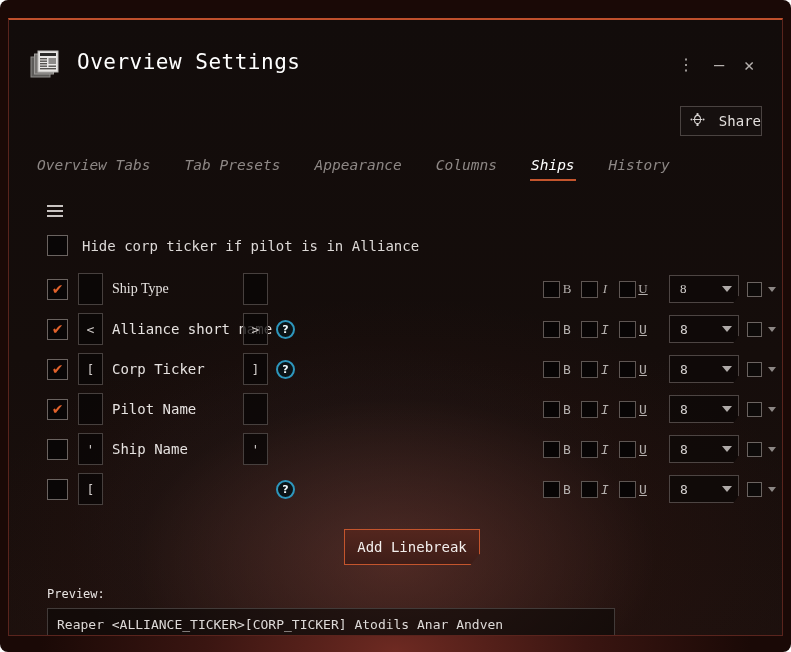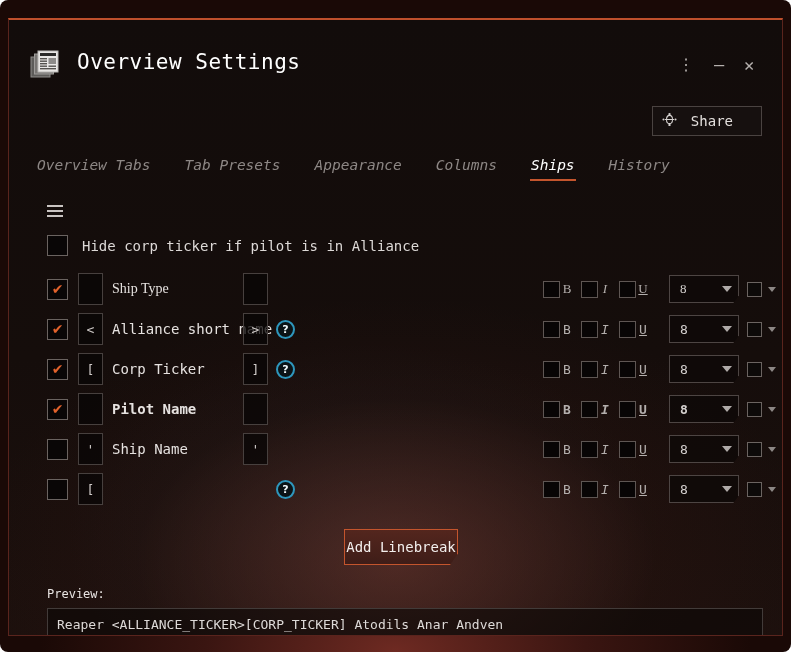--- a/index.html
+++ b/index.html
@@ -86,21 +86,21 @@
   #btn-close  { right: 22px; font-size: 17px; }
 
   
   #preset-row {
     position: absolute; right: 20px; top: 86px;
     display: flex; align-items: center; gap: 14px;
   }
   #preset-name { font-size: 14px; color: #e9e5e3; }
   #share-btn {
     display: flex; align-items: center; gap: 14px;
-    padding: 5px 28px 5px 9px;
+    padding: 5px 0 5px 9px;
     border: 1px solid #4a4341;
     background: rgba(24,18,17,.75);
     color: #e4e0de; font-size: 14px; cursor: pointer;
   }
 
   
   #tabs {
     position: absolute; left: 26px; top: 133px;
     display: flex; gap: 0px; align-items: flex-start; font-style: italic;
   }
@@ -223,38 +223,38 @@
   .swatch {
     width: 15px; height: 15px;
     border: 1px solid #6b6461;
     background: #0d0a09;
     cursor: pointer;
   }
 
   
   #add-linebreak {
     position: absolute; left: 335px; top: 334px;
-    width: 114px; height: 36px;
+    width: 136px; height: 36px;
     border: 1px solid #c4552d;
     background: linear-gradient(180deg, rgba(86,38,29,.85), rgba(60,27,22,.85));
     color: #f3efed; font-size: 14px;
     display: flex; align-items: center; justify-content: center;
     cursor: pointer;
     clip-path: polygon(0 0, 100% 0, 100% 68%, 93% 100%, 0 100%);
     text-align: right;
   }
 
   
   #preview-label {
     position: absolute; left: 38px; top: 392px;
     font-size: 12px; color: #e8e4e2;
   }
   #preview-box {
     position: absolute; left: 38px; top: 413px;
-    width: 716px; height: 32px;
+    width: 568px; height: 32px;
     border: 1px solid #423b39;
     background: rgba(12,8,7,.6);
     display: flex; align-items: center;
     padding: 0 9px;
   }
   #preview-text { font-size: 13px; color: #dedad8; white-space: nowrap; }
 </style>
 </head>
 <body>
 
@@ -405,21 +405,21 @@
             </div>
             <div class="sizedd c-size">
               <div class="val">8</div>
               <div class="caret"></div>
             </div>
             <div class="c-color">
               <div class="swatch"></div>
               <div class="caret sm"></div>
             </div>
           </div>
-          <div class="frow" style="top: 194px; font-weight: bold;">
+          <div class="frow" style="top: 194px;">
             <div class="cb c-check checked"></div>
             <div class="affix c-pre"></div>
             <div class="c-label">Pilot Name</div>
             <div class="affix c-suf"></div>
             <div class="c-fmt">
               <div class="fmt">
                 <div class="box"></div>
                 <div class="ltr ">B</div>
               </div>
               <div class="fmt">

